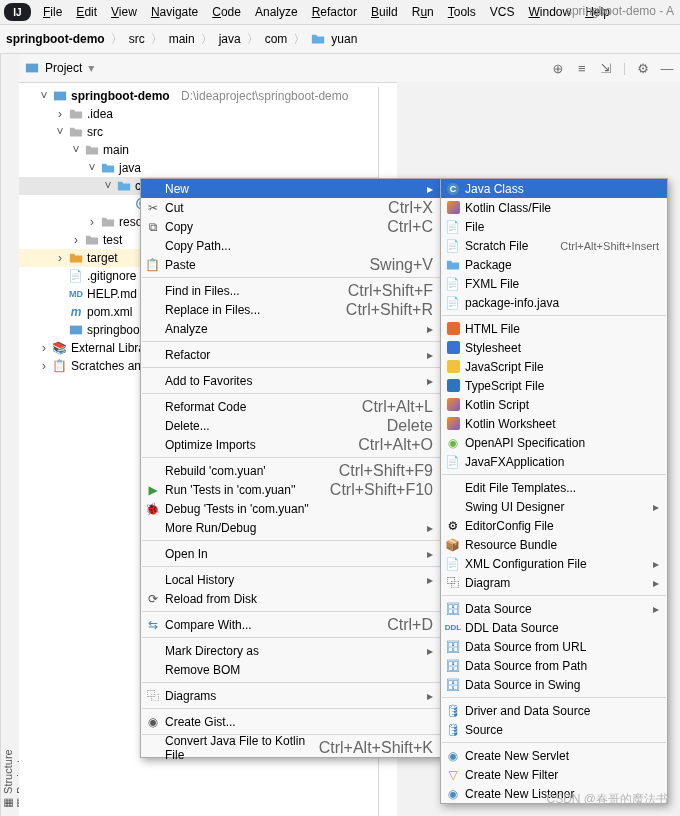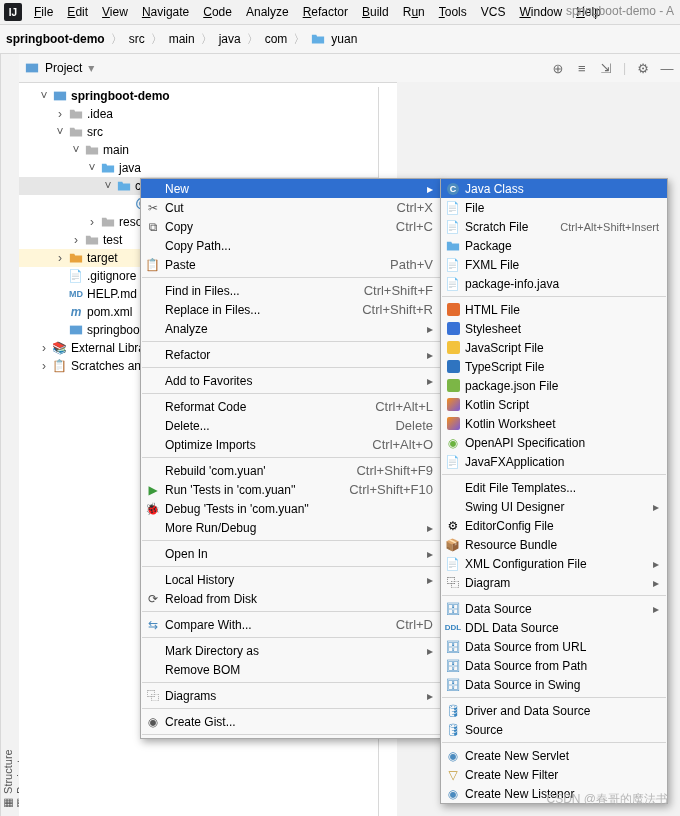--- a/index.html
+++ b/index.html
@@ -1,18 +1,18 @@
 <!DOCTYPE html>
 <html><head>
 <meta charset="utf-8">
 <style>
   html,body{margin:0;padding:0;font-family:"Segoe UI",Arial,sans-serif;font-size:12px;color:#000;background:#fff;overflow:hidden;}
   body{width:680px;height:816px;position:relative;}
   .menubar{height:24px;background:#f2f2f2;border-bottom:1px solid #d8d8d8;display:flex;align-items:center;padding:0 4px;gap:2px;}
-  .mb-icon{width:18px;height:18px;background:#1d1e22;border-radius:2px;display:flex;align-items:center;justify-content:center;color:#fff;font-weight:bold;font-size:10px;margin-right:4px;}
+  .mb-icon{width:27px;height:18px;background:#1d1e22;border-radius:8px;display:flex;align-items:center;justify-content:center;color:#fff;font-weight:bold;font-size:10px;margin-right:4px;}
   .menubar .mi{padding:2px 6px;cursor:default;}
   .menubar .mi u{text-decoration:underline;}
   .title-right{position:absolute;right:6px;top:4px;color:#8a8a8a;font-size:12px;}
   .navbar{height:28px;background:#f6f6f6;border-bottom:1px solid #d8d8d8;display:flex;align-items:center;padding:0 6px;}
   .crumb{display:flex;align-items:center;gap:6px;}
   .crumb span.sep{color:#a0a0a0;}
   .proj-bold{font-weight:bold;}
   .toolwin{display:flex;height:calc(100% - 52px);}
   .sidebar{width:18px;background:#f2f2f2;border-right:1px solid #d8d8d8;writing-mode:vertical-rl;transform:rotate(180deg);padding-top:8px;font-size:11px;color:#555;text-align:left;}
   .sidebar div{margin-bottom:30px;}
@@ -30,21 +30,21 @@
   .arrow{width:10px;color:#595959;display:inline-block;text-align:center;}
   .fi{width:14px;height:14px;display:inline-flex;align-items:center;justify-content:center;}
   .subdued{color:#8a8a8a;}
   .row.sel{background:#e6e6e6;}
   .row.hl{background:#fff6d9;}
   .editor{position:absolute;left:378px;top:28px;right:0;bottom:0;background:#f2f2f2;}
   
   .ctx{position:absolute;top:178px;left:140px;width:300px;background:#f8f8f8;border:1px solid #a9a9a9;box-shadow:2px 3px 8px rgba(0,0,0,.35);z-index:10;}
   .ctx .it{height:19px;display:flex;align-items:center;padding:0 8px 0 24px;position:relative;cursor:default;}
   .ctx .it.sep{height:0;border-top:1px solid #d5d5d5;margin:3px 1px;padding:0;}
-  .ctx .it .sc{margin-left:auto;color:#666;font-size:13px;}
+  .ctx .it .sc{margin-left:auto;color:#666;font-size:16px;}
   .ctx .it.hl{background:#2f6fd0;color:#fff;}
   .ctx .it .ic{position:absolute;left:4px;width:16px;height:16px;display:flex;align-items:center;justify-content:center;font-size:12px;color:#545454;}
   .ctx .it .sub{margin-left:auto;color:#666;}
   .ctx .it.hl .sub{color:#fff;}
   .submenu{position:absolute;top:178px;left:440px;width:226px;background:#f8f8f8;border:1px solid #a9a9a9;box-shadow:2px 3px 8px rgba(0,0,0,.35);z-index:11;}
   .submenu .it{height:19px;display:flex;align-items:center;padding:0 8px 0 24px;position:relative;cursor:default;}
   .submenu .it.sep{height:0;border-top:1px solid #d5d5d5;margin:3px 1px;padding:0;}
   .submenu .it.hl{background:#2f6fd0;color:#fff;}
   .submenu .it .sc{margin-left:auto;color:#666;font-size:11px;}
   .submenu .it .sub{margin-left:auto;color:#666;}
@@ -121,21 +121,21 @@
         <span class="hicon">—</span>
       </div>
     </div>
 
     <div class="tree">
       <div class="tree-region">
         <div class="row ind1"><span class="arrow">˅</span><span class="fi">
               <svg viewBox="0 0 16 16">
                 <rect x="1" y="3" width="14" height="10" fill="#5e9fd6"></rect>
               </svg>
-            </span><span class="bold">springboot-demo</span>&nbsp;</div>
+            </span><span class="bold">springboot-demo</span>&nbsp;<span class="subdued">D:\ideaproject\springboot-demo</span></div>
         <div class="row ind2">
             <span class="arrow">›</span>
             <span class="fi">
               <svg viewBox="0 0 16 16">
                 <path fill="#b4b4b4" d="M1 3h5l1 2h8v8H1z"></path>
               </svg>
             </span>
             <span>.idea</span>
           </div>
         <div class="row ind2">
@@ -259,21 +259,21 @@
       <span class="ic">⧉</span>
       <span>Copy</span>
       <span class="sc">Ctrl+C</span>
     </div>
   <div class="it">
       <span>Copy Path...</span>
     </div>
   <div class="it">
       <span class="ic">📋</span>
       <span>Paste</span>
-      <span class="sc">Path+V</span>
+      <span class="sc">Swing+V</span>
     </div>
   <div class="it sep"></div>
   <div class="it">
       <span>Find in Files...</span>
       <span class="sc">Ctrl+Shift+F</span>
     </div>
   <div class="it">
       <span>Replace in Files...</span>
       <span class="sc">Ctrl+Shift+R</span>
     </div>
@@ -355,28 +355,38 @@
       <span class="ic">⿻</span>
       <span>Diagrams</span>
       <span class="sub">▸</span>
     </div>
   <div class="it sep"></div>
   <div class="it">
       <span class="ic">◉</span>
       <span>Create Gist...</span>
     </div>
   <div class="it sep"></div>
+  <div class="it">
+      <span>Convert Java File to Kotlin File</span>
+      <span class="sc">Ctrl+Alt+Shift+K</span>
+    </div>
 </div>
 
 <div class="submenu">
   <div class="it hl">
       <span class="ic">
         <span style="background:#4b8bbf;color:#fff;border-radius:50%;width:12px;height:12px;display:inline-flex;align-items:center;justify-content:center;font-size:9px;font-weight:bold">C</span>
       </span>
       <span>Java Class</span>
+    </div>
+  <div class="it">
+      <span class="ic">
+        <span class="ic-clr" style="background:linear-gradient(135deg,#f28e1c,#7b5bd6)"></span>
+      </span>
+      <span>Kotlin Class/File</span>
     </div>
   <div class="it">
       <span class="ic">📄</span>
       <span>File</span>
     </div>
   <div class="it">
       <span class="ic">📄</span>
       <span>Scratch File</span>
       <span class="sc">Ctrl+Alt+Shift+Insert</span>
     </div>
@@ -416,26 +426,20 @@
       <span>JavaScript File</span>
     </div>
   <div class="it">
       <span class="ic">
         <span class="ic-clr" style="background:#2f74c0"></span>
       </span>
       <span>TypeScript File</span>
     </div>
   <div class="it">
       <span class="ic">
-        <span class="ic-clr" style="background:#7cb646"></span>
-      </span>
-      <span>package.json File</span>
-    </div>
-  <div class="it">
-      <span class="ic">
         <span class="ic-clr" style="background:linear-gradient(135deg,#f28e1c,#7b5bd6)"></span>
       </span>
       <span>Kotlin Script</span>
     </div>
   <div class="it">
       <span class="ic">
         <span class="ic-clr" style="background:linear-gradient(135deg,#f28e1c,#7b5bd6)"></span>
       </span>
       <span>Kotlin Worksheet</span>
     </div>

